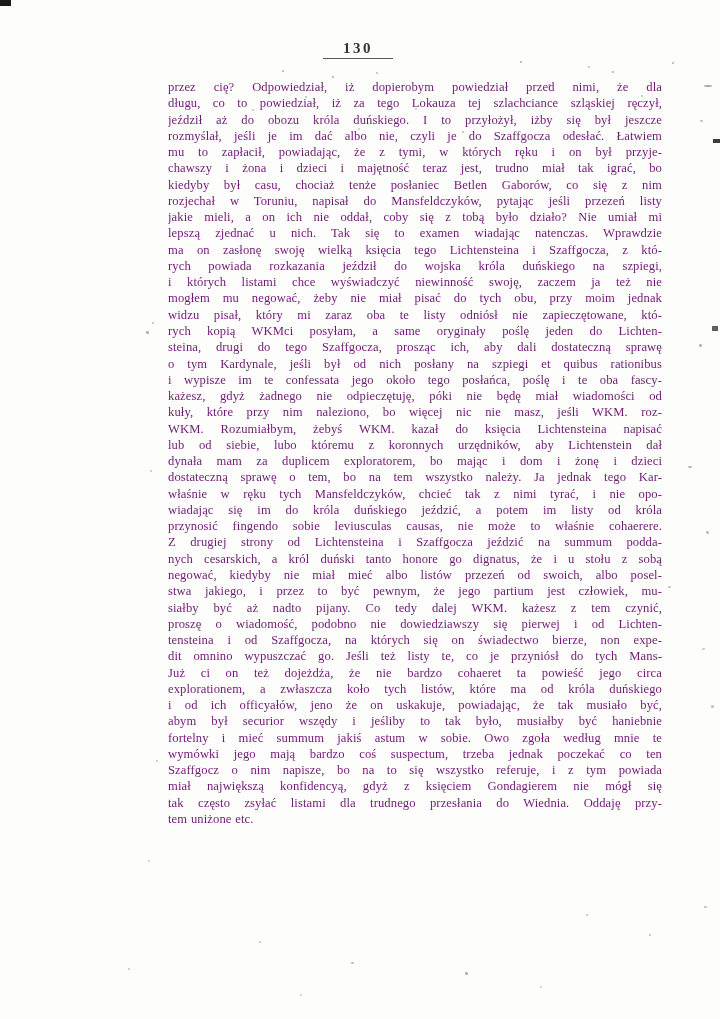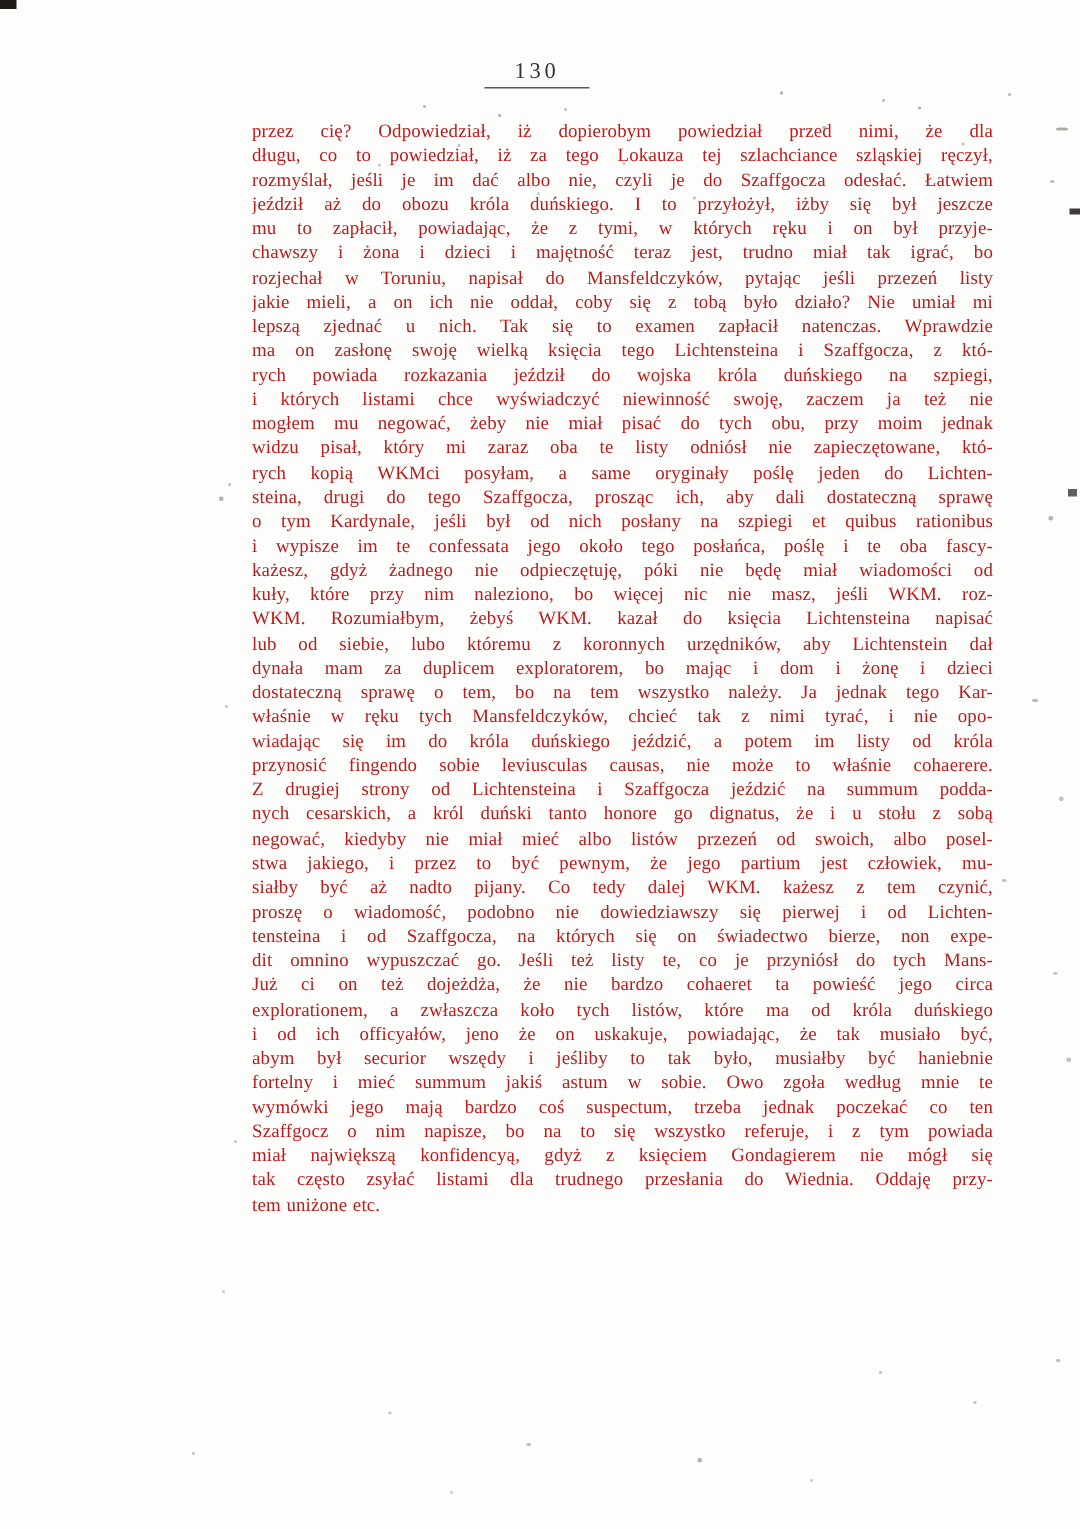--- a/index.html
+++ b/index.html
@@ -21,21 +21,21 @@
   }
   .page-number-wrap {
     position: absolute;
     left: 320px;
     top: 40px;
     width: 76px;
     text-align: center;
   }
   .page-number {
     font-size: 15px;
-    font-weight: 400;
+    font-weight: 700;
     letter-spacing: 2.5px;
     color: #34332e;
   }
   .page-number-rule {
     margin: 1px auto 0 auto;
     width: 70px;
     height: 0;
     border-top: 1.6px solid #5a5850;
   }
   .body-text {
@@ -46,21 +46,21 @@
   }
   .text-line {
     font-size: 12.6px;
     line-height: 16.28px;
     height: 16.28px;
     overflow: hidden;
     text-align: justify;
     text-align-last: justify;
     letter-spacing: 0.1px;
     word-spacing: 0.5px;
-    color: #b91c1c;
+    color: #701a75;
   }
   .text-line.last-line {
     text-align-last: left;
   }
   .speck {
     position: absolute;
     background: #6a685f;
     border-radius: 40%;
     pointer-events: none;
   }
@@ -75,27 +75,28 @@
 <div class="page">
 
   <div class="page-number-wrap">
     <div class="page-number">130</div>
     <div class="page-number-rule"></div>
   </div>
 
   <div class="body-text">
       <div class="text-line">przez cię?  Odpowiedział, iż dopierobym powiedział przed nimi, że dla</div>
       <div class="text-line">długu, co to powiedział, iż za tego Lokauza tej szlachciance szląskiej ręczył,</div>
+      <div class="text-line">jeździł aż do obozu króla duńskiego.  I to przyłożył, iżby się był jeszcze</div>
       <div class="text-line">rozmyślał, jeśli je im dać albo nie, czyli je do Szaffgocza odesłać. Łatwiem</div>
-      <div class="text-line">jeździł aż do obozu króla duńskiego.  I to przyłożył, iżby się był jeszcze</div>
       <div class="text-line">mu to zapłacił, powiadając, że z tymi, w których ręku i on był przyje-</div>
       <div class="text-line">chawszy i żona i dzieci i majętność teraz jest, trudno miał tak igrać, bo</div>
+      <div class="text-line">kiedyby był casu, chociaż tenże posłaniec Betlen Gaborów, co się z nim</div>
       <div class="text-line">rozjechał w Toruniu, napisał do Mansfeldczyków, pytając jeśli przezeń listy</div>
       <div class="text-line">jakie mieli, a on ich nie oddał, coby się z tobą było działo? Nie umiał mi</div>
-      <div class="text-line">lepszą zjednać u nich. Tak się to examen zapłacił natenczas. Wprawdzie</div>
+      <div class="text-line">lepszą zjednać u nich. Tak się to examen wiadając natenczas. Wprawdzie</div>
       <div class="text-line">ma on zasłonę swoję wielką księcia tego Lichtensteina i Szaffgocza, z któ-</div>
       <div class="text-line">rych powiada rozkazania jeździł do wojska króla duńskiego na szpiegi,</div>
       <div class="text-line">i których listami chce wyświadczyć niewinność swoję, zaczem ja też nie</div>
       <div class="text-line">mogłem mu negować, żeby nie miał pisać do tych obu, przy moim jednak</div>
       <div class="text-line">widzu pisał, który mi zaraz oba te listy odniósł nie zapieczętowane, któ-</div>
       <div class="text-line">rych kopią WKMci posyłam, a same oryginały poślę jeden do Lichten-</div>
       <div class="text-line">steina, drugi do tego Szaffgocza, prosząc ich, aby dali dostateczną sprawę</div>
       <div class="text-line">o tym Kardynale, jeśli był od nich posłany na szpiegi et quibus rationibus</div>
       <div class="text-line">i wypisze im te confessata jego około tego posłańca, poślę i te oba fascy-</div>
       <div class="text-line">każesz, gdyż żadnego nie odpieczętuję, póki nie będę miał wiadomości od</div>

